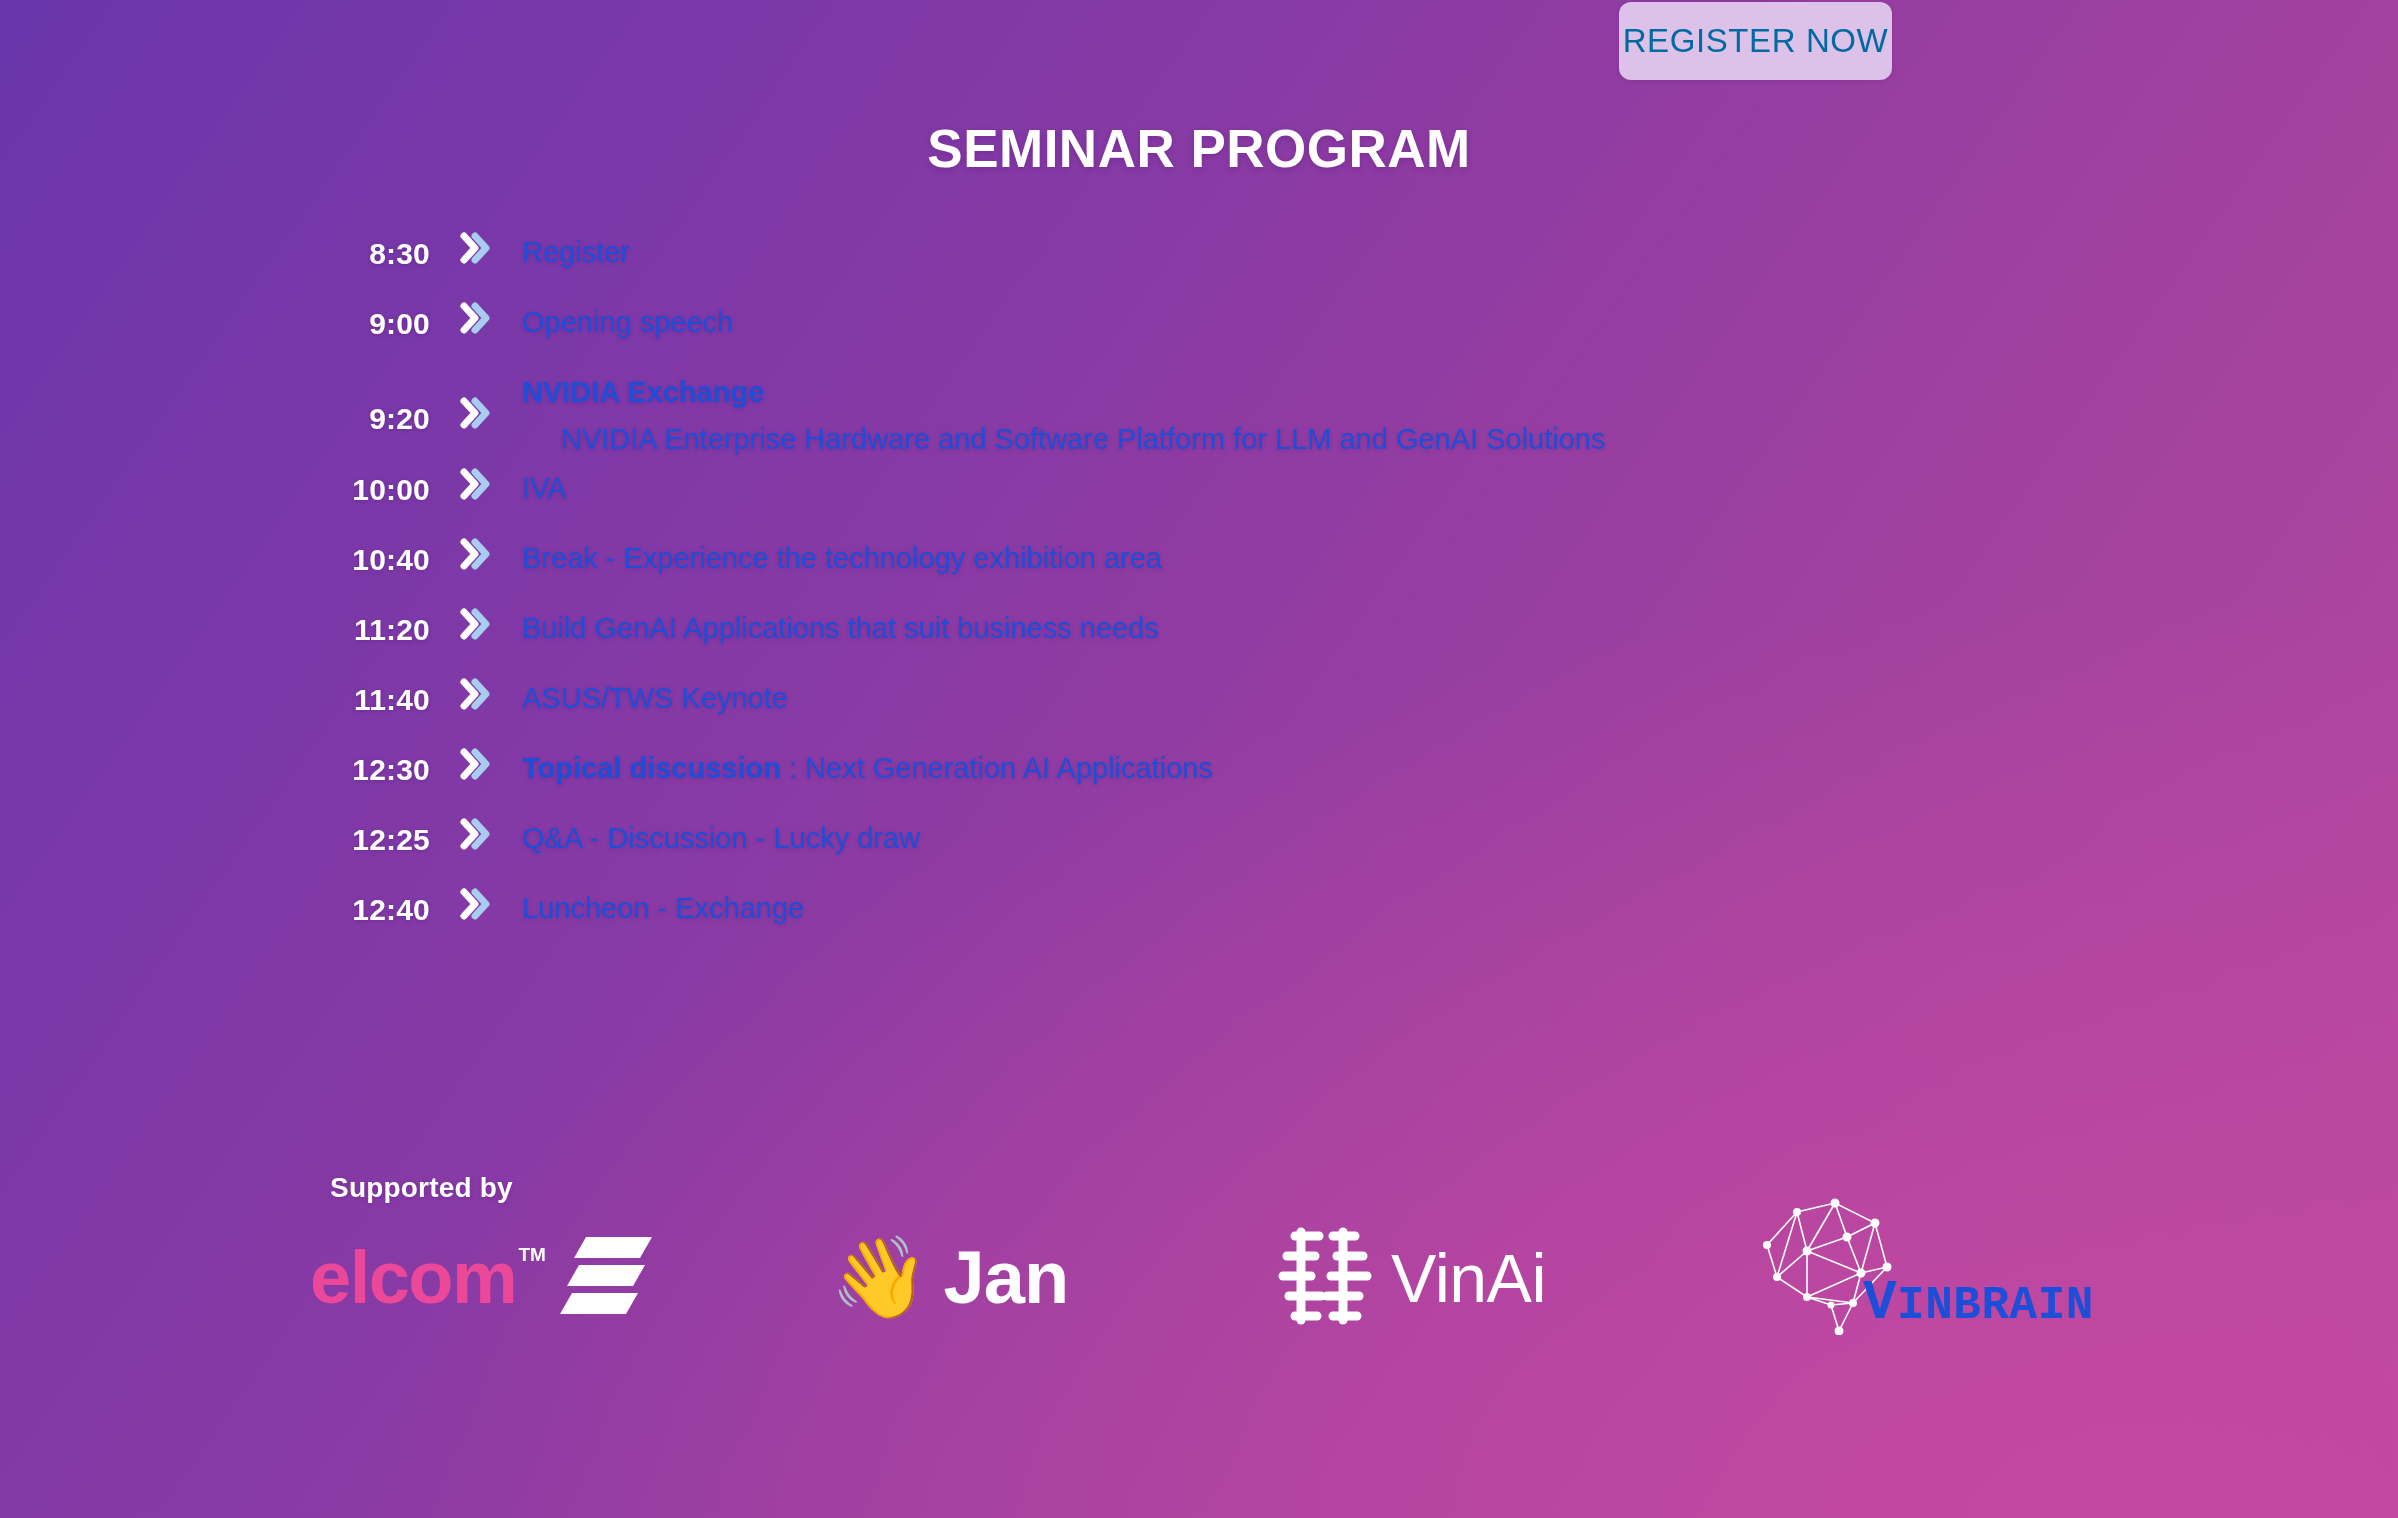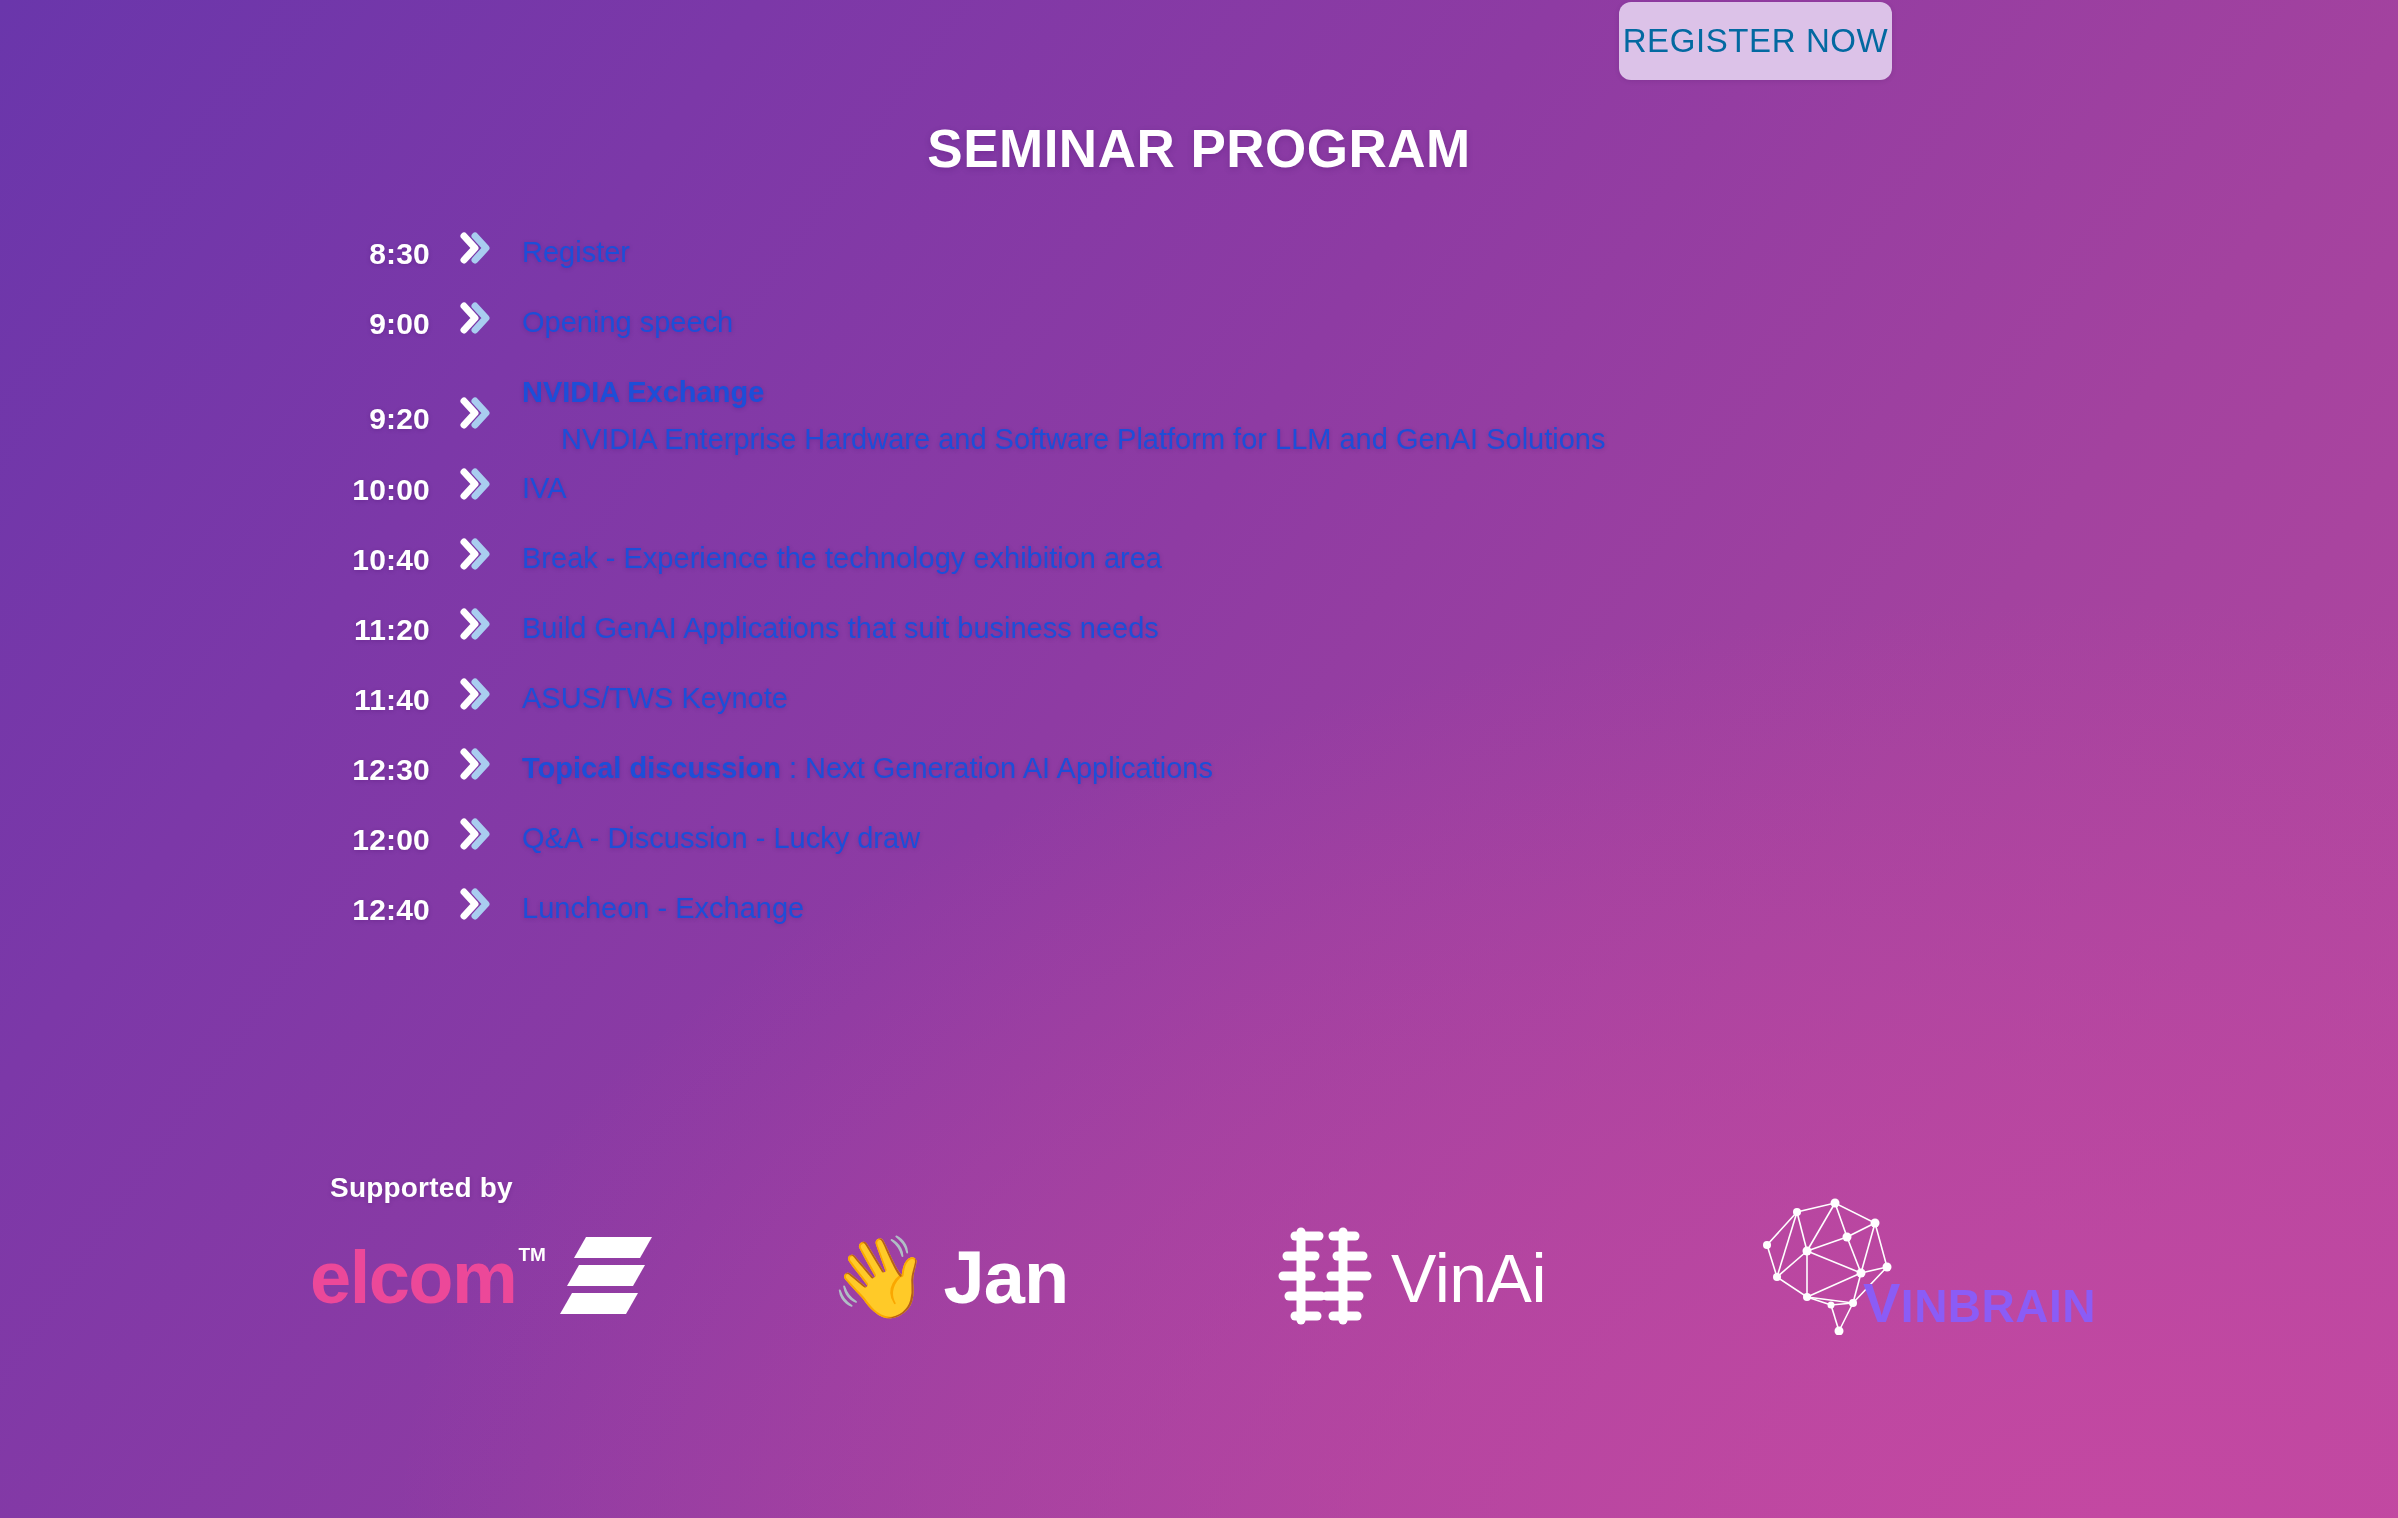--- a/index.html
+++ b/index.html
@@ -174,22 +174,22 @@
     line-height: 1;
   }
 
   
   .vinbrain-inner { position: relative; width: 340px; height: 150px; }
   .vinbrain-mark { position: absolute; left: 0; top: 0; }
   .vinbrain-word {
     position: absolute;
     left: 128px;
     top: 90px;
-    color: #8b5cf6;
-    font-family: Liberation Sans, sans-serif;
+    color: #1d4ed8;
+    font-family: Liberation Mono, monospace;
     font-size: 46px;
     font-weight: bold;
     letter-spacing: 0.5px;
     line-height: 1;
   }
   .vinbrain-word .cap { font-size: 56px; }
 </style>
 </head>
 <body>
 
@@ -289,21 +289,21 @@
         <svg width="36" height="32" viewBox="0 0 36 32" aria-hidden="true">
           <path d="M17 4 L28 16 L17 28" fill="none" stroke="#a9cdf0" stroke-width="7" stroke-linecap="round" stroke-linejoin="round"></path>
           <path d="M6 4 L17 16 L6 28" fill="none" stroke="#ffffff" stroke-width="7" stroke-linecap="round" stroke-linejoin="round"></path>
         </svg>
       </div>
       <div class="sched-text">
         <span class="line-main"><span class="bold">Topical discussion</span><span> : Next Generation AI Applications</span></span>
       </div>
     </div>
     <div class="sched-row">
-      <div class="sched-time">12:00</div>
+      <div class="sched-time">12:25</div>
       <div class="sched-icon">
         <svg width="36" height="32" viewBox="0 0 36 32" aria-hidden="true">
           <path d="M17 4 L28 16 L17 28" fill="none" stroke="#a9cdf0" stroke-width="7" stroke-linecap="round" stroke-linejoin="round"></path>
           <path d="M6 4 L17 16 L6 28" fill="none" stroke="#ffffff" stroke-width="7" stroke-linecap="round" stroke-linejoin="round"></path>
         </svg>
       </div>
       <div class="sched-text">
         <span class="line-main"><span>Q&amp;A - Discussion - Lucky draw</span></span>
       </div>
     </div>

